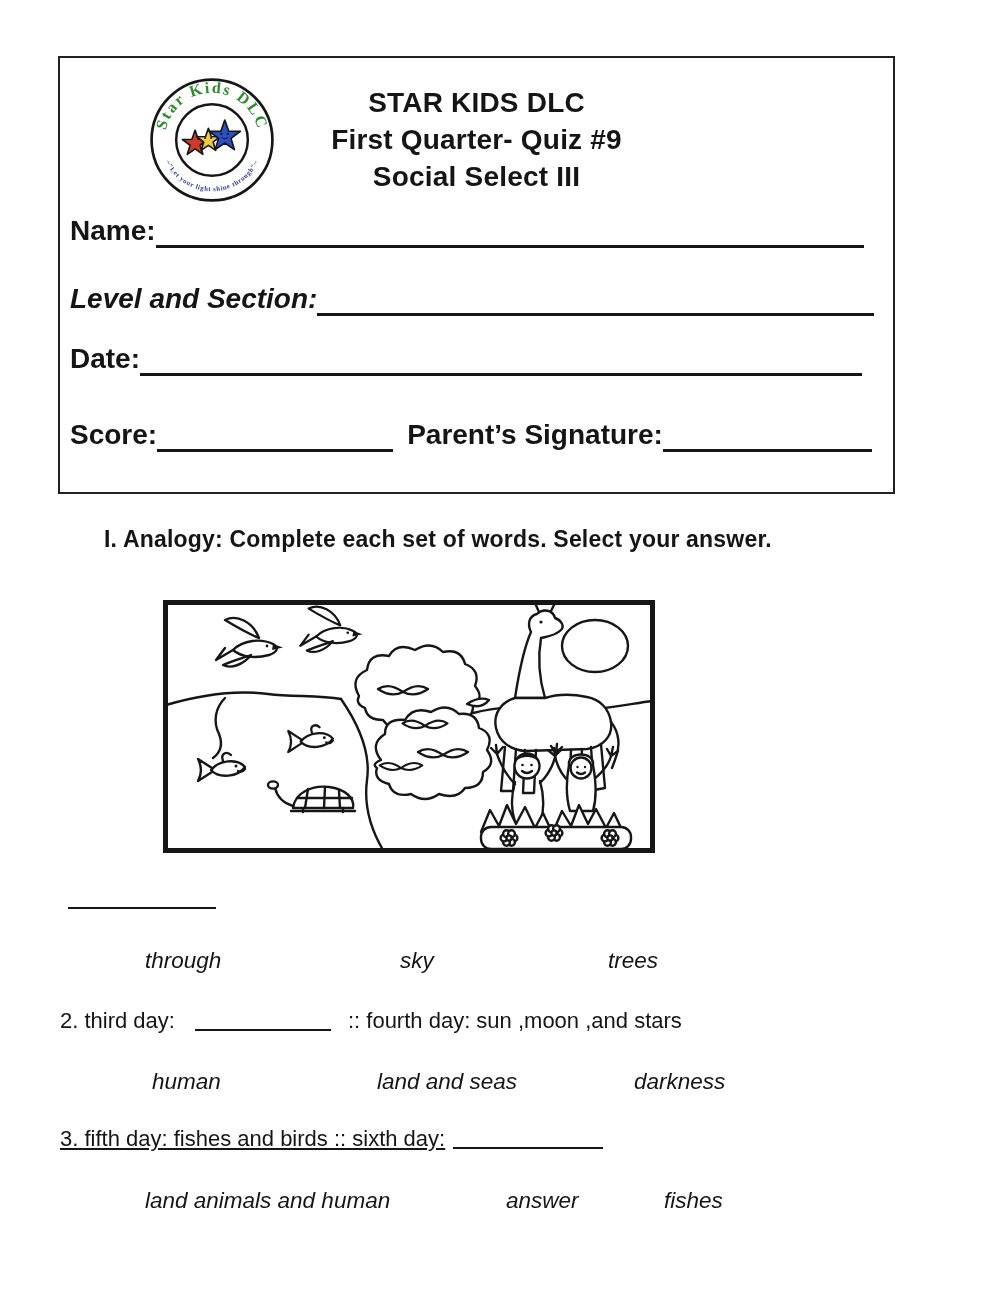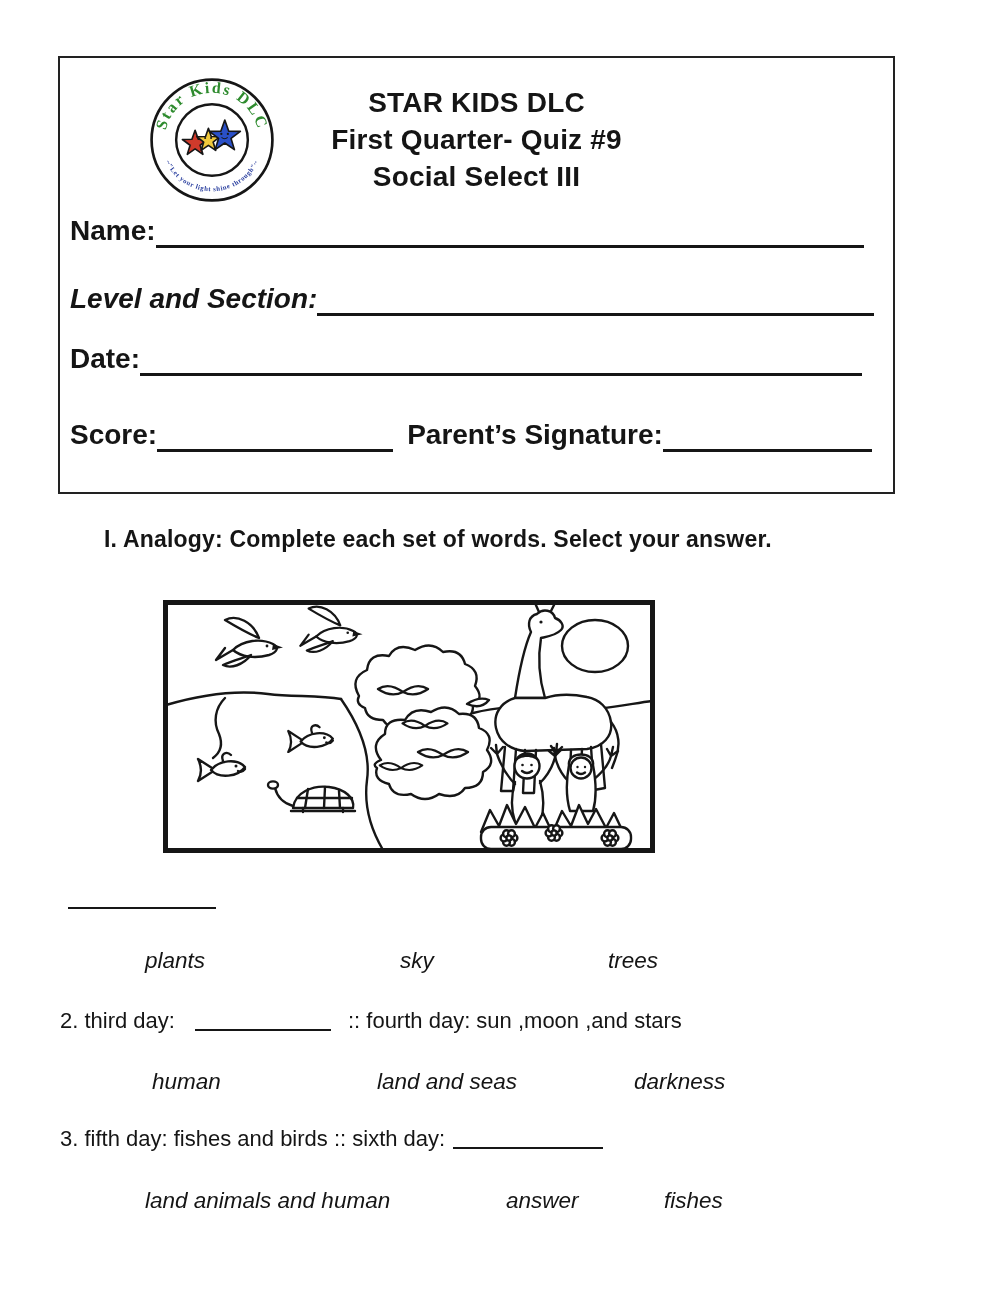--- a/index.html
+++ b/index.html
@@ -18,21 +18,21 @@
   .row-name{top:156px;width:794px;}
   .row-level{top:224px;width:804px;font-style:italic;}
   .row-date{top:284px;width:792px;}
   .row-score{top:360px;width:802px;}
   .score-blank{flex:0 0 236px;margin-right:14px;}
   
   .sec-head{position:absolute;left:58px;top:526px;font-weight:bold;font-size:23px;letter-spacing:.2px;margin-left:46px;}
   .illus{position:absolute;left:163px;top:600px;width:492px;height:253px;}
   
   .q{position:absolute;left:60px;font-size:22px;line-height:26px;white-space:nowrap;}
-  .q1{top:886px;} .q2{top:1008px;text-align:right;} .q3{top:1126px;}
+  .q1{top:886px;} .q2{top:1008px;text-align:right;} .q3{top:1126px;text-decoration:underline;}
   .q .ansblank{display:inline-block;border-bottom:2.6px solid #161616;height:17px;vertical-align:-3px;}
   .q1 .ansblank{width:148px;margin-left:8px;}
   .q2 .ansblank{width:136px;margin-left:20px;margin-right:17px;}
   .q3 .ansblank{width:150px;margin-left:8px;}
   .choices{position:absolute;left:0;width:1000px;height:28px;font-style:italic;font-size:22.5px;}
   .c1{top:948px;} .c2{top:1069px;} .c3{top:1188px;}
   .choices span{position:absolute;cursor:pointer;}
   
   .ink{fill:none;stroke:#161616;stroke-width:2.4;stroke-linecap:round;stroke-linejoin:round;}
   .inkfill{fill:#ffffff;stroke:#161616;stroke-width:2.4;stroke-linecap:round;stroke-linejoin:round;}
@@ -207,21 +207,21 @@
       <use href="#daisy" transform="translate(447,238)"></use>
     </g>
 
     <rect x="2.5" y="2.5" width="487" height="248" fill="none" stroke="#161616" stroke-width="5"></rect>
   </svg>
 
   <div class="q q1">
     <span class="ansblank"></span>
   </div>
   <div class="choices c1">
-    <span style="left:145px">plants</span>
+    <span style="left:145px">through</span>
     <span style="left:400px">sky</span>
     <span style="left:608px">trees</span>
   </div>
 
   <div class="q q2">
     <span>2. third day:</span><span class="ansblank"></span><span>:: fourth day: sun ,moon ,and stars</span>
   </div>
   <div class="choices c2">
     <span style="left:152px">human</span>
     <span style="left:377px">land and seas</span>

